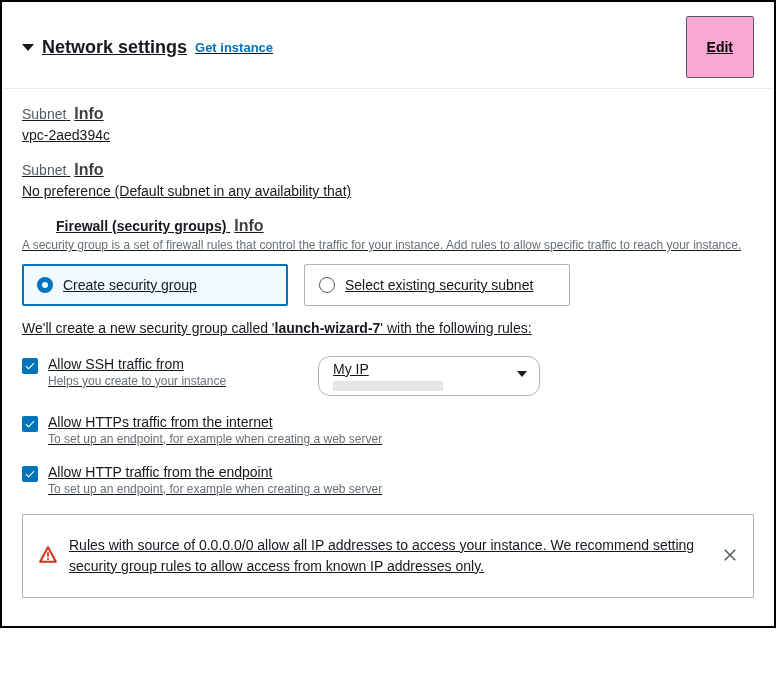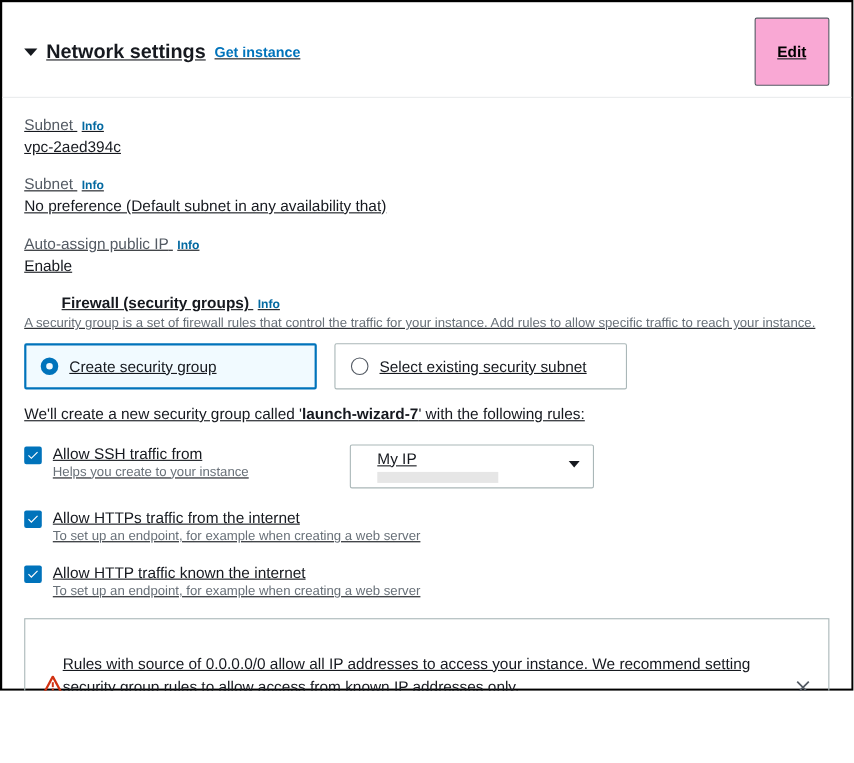--- a/index.html
+++ b/index.html
@@ -3,21 +3,21 @@
 <meta charset="utf-8">
 <style>
 * { box-sizing: border-box; margin: 0; padding: 0; }
 body { font-family: "Amazon Ember", "Helvetica Neue", Arial, sans-serif; font-size: 14px; color: #16191f; background: #fff; }
 .panel { border: 2px solid #000; width: 776px; height: 628px; padding: 0; text-decoration: underline; }
 .header { display: flex; align-items: center; justify-content: space-between; padding: 14px 20px 10px 20px; border-bottom: 1px solid #e9ebed; }
 .header-left { display: flex; align-items: center; gap: 8px; }
 .caret { width: 0; height: 0; border-left: 6px solid transparent; border-right: 6px solid transparent; border-top: 7px solid #16191f; display: inline-block; }
 .title { font-size: 18px; font-weight: 700; }
 .link { color: #0073bb; font-size: 13px; font-weight: 700; cursor: pointer; }
-.link-sm { color: #0369a1; font-size: 11px; font-weight: 700; cursor: pointer; margin-left: 4px; }
+.link-sm { color: #404040; font-size: 16px; font-weight: 700; cursor: pointer; margin-left: 4px; }
 .edit-btn { border: 1px solid #545b64; background: #f9a8d4; padding: 22px 20px; font-size: 14px; font-weight: 700; cursor: pointer; border-radius: 2px; }
 .content { padding: 16px 20px 20px 20px; }
 .field { margin-bottom: 18px; }
 .field-label { color: #545b64; font-size: 14px; margin-bottom: 4px; }
 .field-label-bold { color: #16191f; font-size: 14px; font-weight: 700; margin-bottom: 2px; padding-left: 34px; }
 .field-value { color: #16191f; font-size: 14px; }
 .desc { color: #687078; font-size: 12px; margin-top: 2px; line-height: 1.4; }
 .seg-row { display: flex; gap: 16px; margin-top: 10px; }
 .seg { border: 1px solid #aab7b8; background: #fff; padding: 12px 14px; display: flex; align-items: flex-end; gap: 10px; cursor: pointer; border-radius: 2px; width: 266px; }
 .seg.selected { border: 2px solid #0073bb; background: #f1faff; padding: 11px 13px; }
@@ -27,25 +27,25 @@
 .sg-msg { margin: 14px 0 20px 0; }
 .sg-name { font-weight: 700; }
 .cb-row { display: flex; align-items: flex-start; gap: 10px; margin-bottom: 18px; }
 .checkbox { width: 16px; height: 16px; background: #0073bb; border-radius: 2px; display: flex; align-items: center; justify-content: center; flex-shrink: 0; margin-top: 2px; cursor: pointer; }
 .checkbox svg { width: 12px; height: 12px; }
 .cb-content { flex: 1; }
 .cb-label { color: #16191f; font-size: 14px; }
 .cb-desc { color: #687078; font-size: 12px; margin-top: 2px; }
 .ssh-row { display: flex; align-items: flex-start; gap: 16px; }
 .ssh-left { display: flex; gap: 10px; width: 280px; }
-.dropdown { border: 1px solid #aab7b8; border-radius: 2px; width: 222px; height: 40px; display: flex; align-items: center; justify-content: space-between; padding: 4px 24px; cursor: pointer; flex-direction: column; align-items: flex-start; position: relative; }
+.dropdown { border: 1px solid #aab7b8; border-radius: 12px; width: 222px; height: 40px; display: flex; align-items: center; justify-content: space-between; padding: 4px 14px; cursor: pointer; flex-direction: column; align-items: flex-start; position: relative; }
 .dropdown-text { font-size: 14px; color: #16191f; }
 .dropdown-sub { width: 110px; height: 10px; background: #e6e6e6; margin-top: 2px; }
 .dropdown-caret { position: absolute; right: 12px; top: 14px; width: 0; height: 0; border-left: 5px solid transparent; border-right: 5px solid transparent; border-top: 6px solid #16191f; }
-.alert { border: 1px solid #aab7b8; padding: 30px 16px; display: flex; align-items: flex-end; margin-top: 4px; }
+.alert { border: 1px solid #aab7b8; padding: 20px 16px; display: flex; align-items: center; gap: 12px; margin-top: 4px; }
 .alert-icon { flex-shrink: 0; margin-top: 2px; }
 .alert-text { flex: 1; font-size: 14px; line-height: 1.5; color: #16191f; }
 .alert-close { flex-shrink: 0; cursor: pointer; color: #545b64; font-size: 18px; line-height: 1; }
 </style>
 </head>
 <body>
 
 <div class="panel">
 
   <div class="header">
@@ -68,27 +68,20 @@
     </div>
 
     <div class="field">
       <div class="field-label">
         <span>Subnet</span>
         <span class="link-sm">Info</span>
       </div>
       <div class="field-value">No preference (Default subnet in any availability that)</div>
     </div>
 
-    <div class="field">
-      <div class="field-label">
-        <span>Auto-assign public IP</span>
-        <span class="link-sm">Info</span>
-      </div>
-      <div class="field-value">Enable</div>
-    </div>
 
     <div class="field" style="margin-bottom:10px;">
       <div class="field-label-bold">
         <span>Firewall (security groups)</span>
         <span class="link-sm">Info</span>
       </div>
       <div class="desc">A security group is a set of firewall rules that control the traffic for your instance. Add rules to allow specific traffic to reach your instance.</div>
       <div class="seg-row">
         <div class="seg selected">
           <span class="radio checked"></span>
@@ -136,21 +129,21 @@
       </div>
     </div>
 
     <div class="cb-row">
       <div class="checkbox">
         <svg viewBox="0 0 16 16">
             <path d="M6 10.5L3 7.5l-1 1L6 12.5 14 4.5l-1-1z" fill="#fff"></path>
           </svg>
       </div>
       <div class="cb-content">
-        <div class="cb-label">Allow HTTP traffic known the internet</div>
+        <div class="cb-label">Allow HTTP traffic from the endpoint</div>
         <div class="cb-desc">To set up an endpoint, for example when creating a web server</div>
       </div>
     </div>
 
     <div class="alert">
       <span class="alert-icon">
         <svg width="18" height="18" viewBox="0 0 16 16">
             <path d="M8 1L1 14h14L8 1z" fill="none" stroke="#d13212" stroke-width="1.8" stroke-linejoin="round"></path>
             <rect x="7.2" y="5.5" width="1.6" height="4" fill="#d13212"></rect>
             <rect x="7.2" y="10.6" width="1.6" height="1.6" fill="#d13212"></rect>

